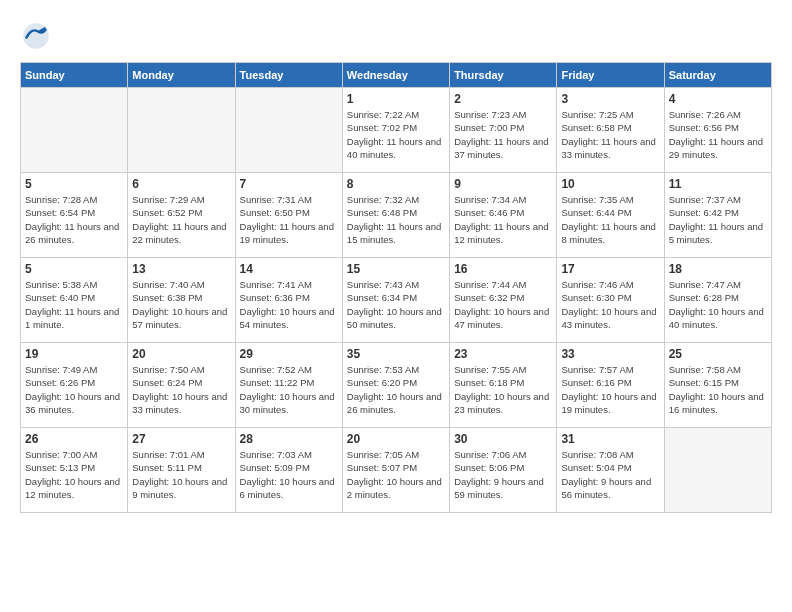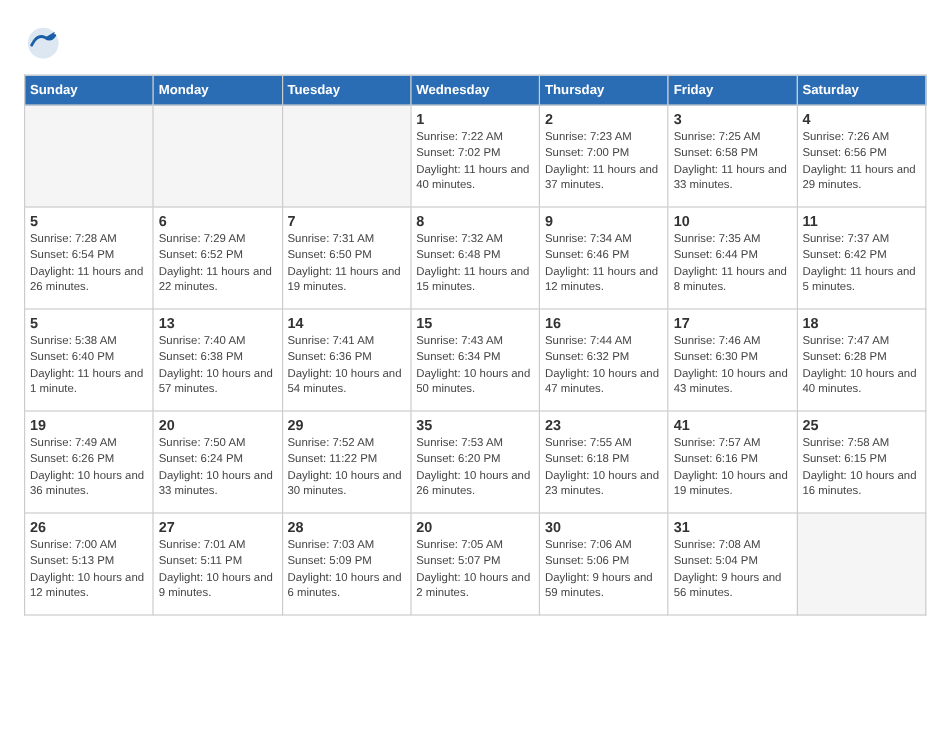--- a/index.html
+++ b/index.html
@@ -262,21 +262,21 @@
 Sunset: 6:20 PM
 Daylight: 10 hours and 26 minutes.</div>
         </td>
         <td>
           <span class="day-number">23</span>
           <div class="day-info">Sunrise: 7:55 AM
 Sunset: 6:18 PM
 Daylight: 10 hours and 23 minutes.</div>
         </td>
         <td>
-          <span class="day-number">41</span>
+          <span class="day-number">33</span>
           <div class="day-info">Sunrise: 7:57 AM
 Sunset: 6:16 PM
 Daylight: 10 hours and 19 minutes.</div>
         </td>
         <td>
           <span class="day-number">25</span>
           <div class="day-info">Sunrise: 7:58 AM
 Sunset: 6:15 PM
 Daylight: 10 hours and 16 minutes.</div>
         </td>

